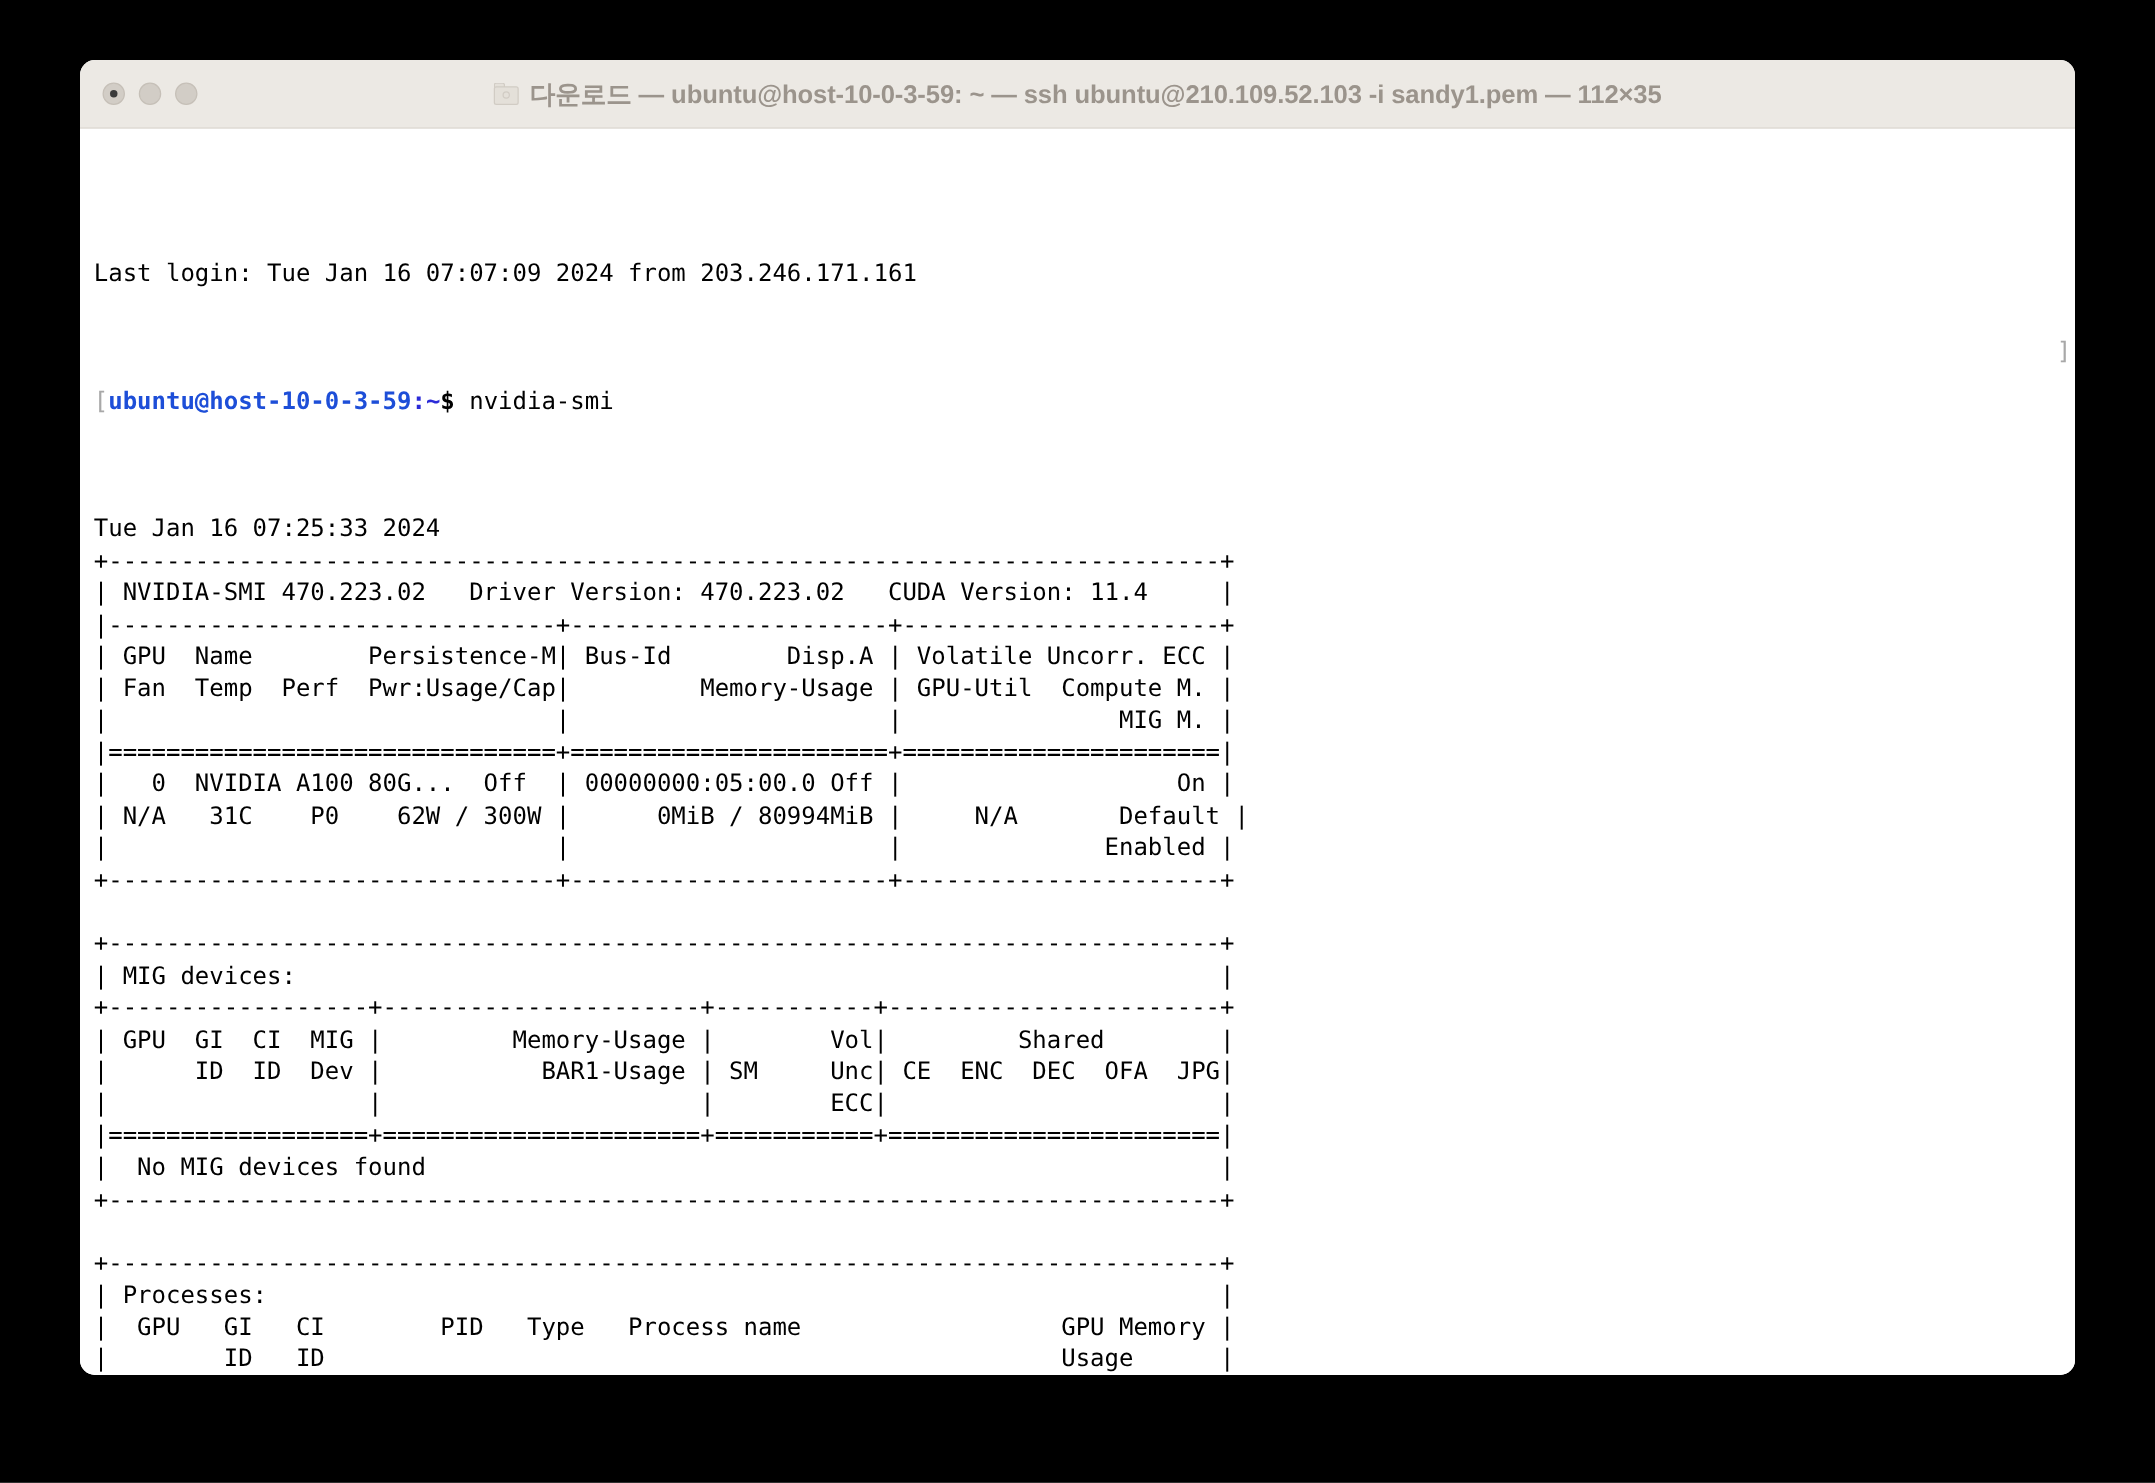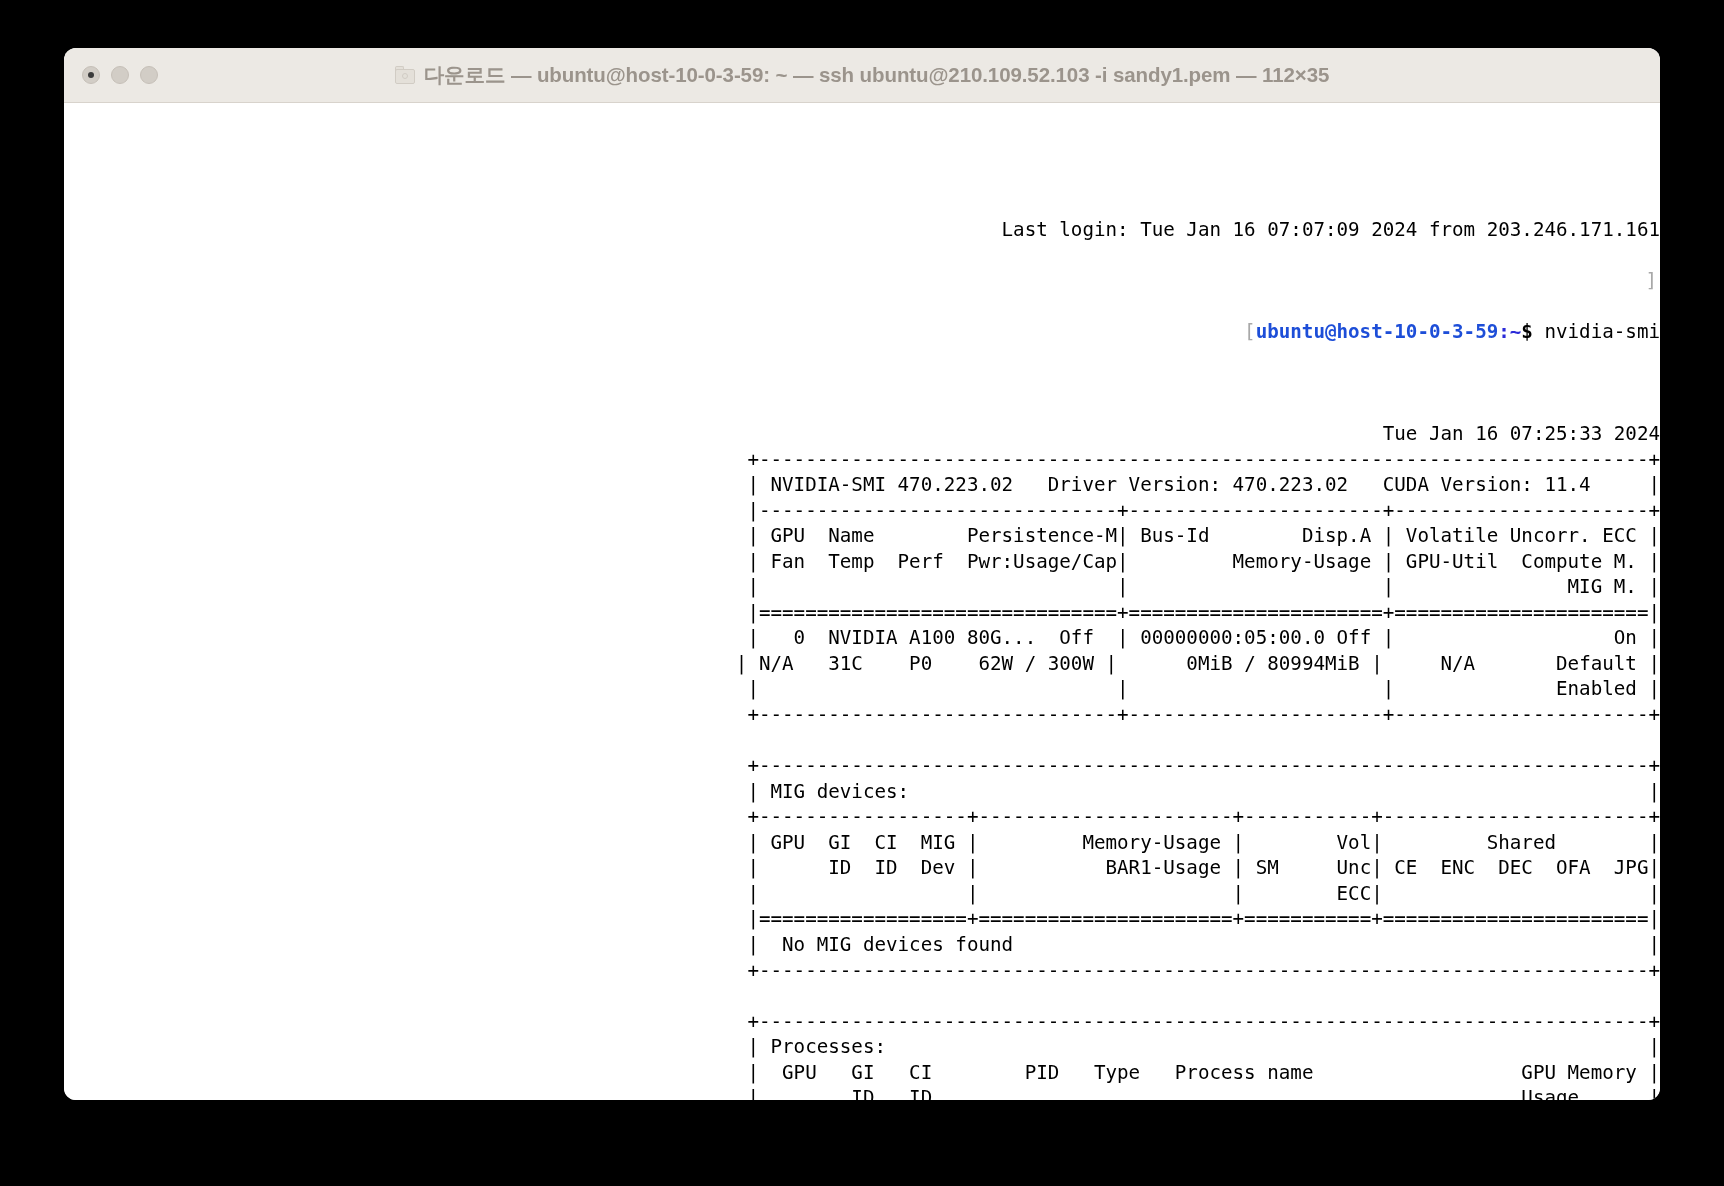--- a/index.html
+++ b/index.html
@@ -131,24 +131,23 @@
     color: #9b948c;
     white-space: nowrap;
     letter-spacing: -0.1px;
   }
 
   
   .term {
     position: relative;
     background: #ffffff;
     height: 998px;
-    padding: 37px 0 0 0;
+    padding: 26px 0 0 0;
     box-sizing: border-box;
     overflow: hidden;
-    text-align: right;
   }
 
   .term-inner {
     font-family: "DejaVu Sans Mono", "Liberation Mono", monospace;
     font-size: 19.2px;
     line-height: 25.55px;
     color: #000000;
     white-space: pre;
     padding-left: 11px;
     letter-spacing: 0px;

